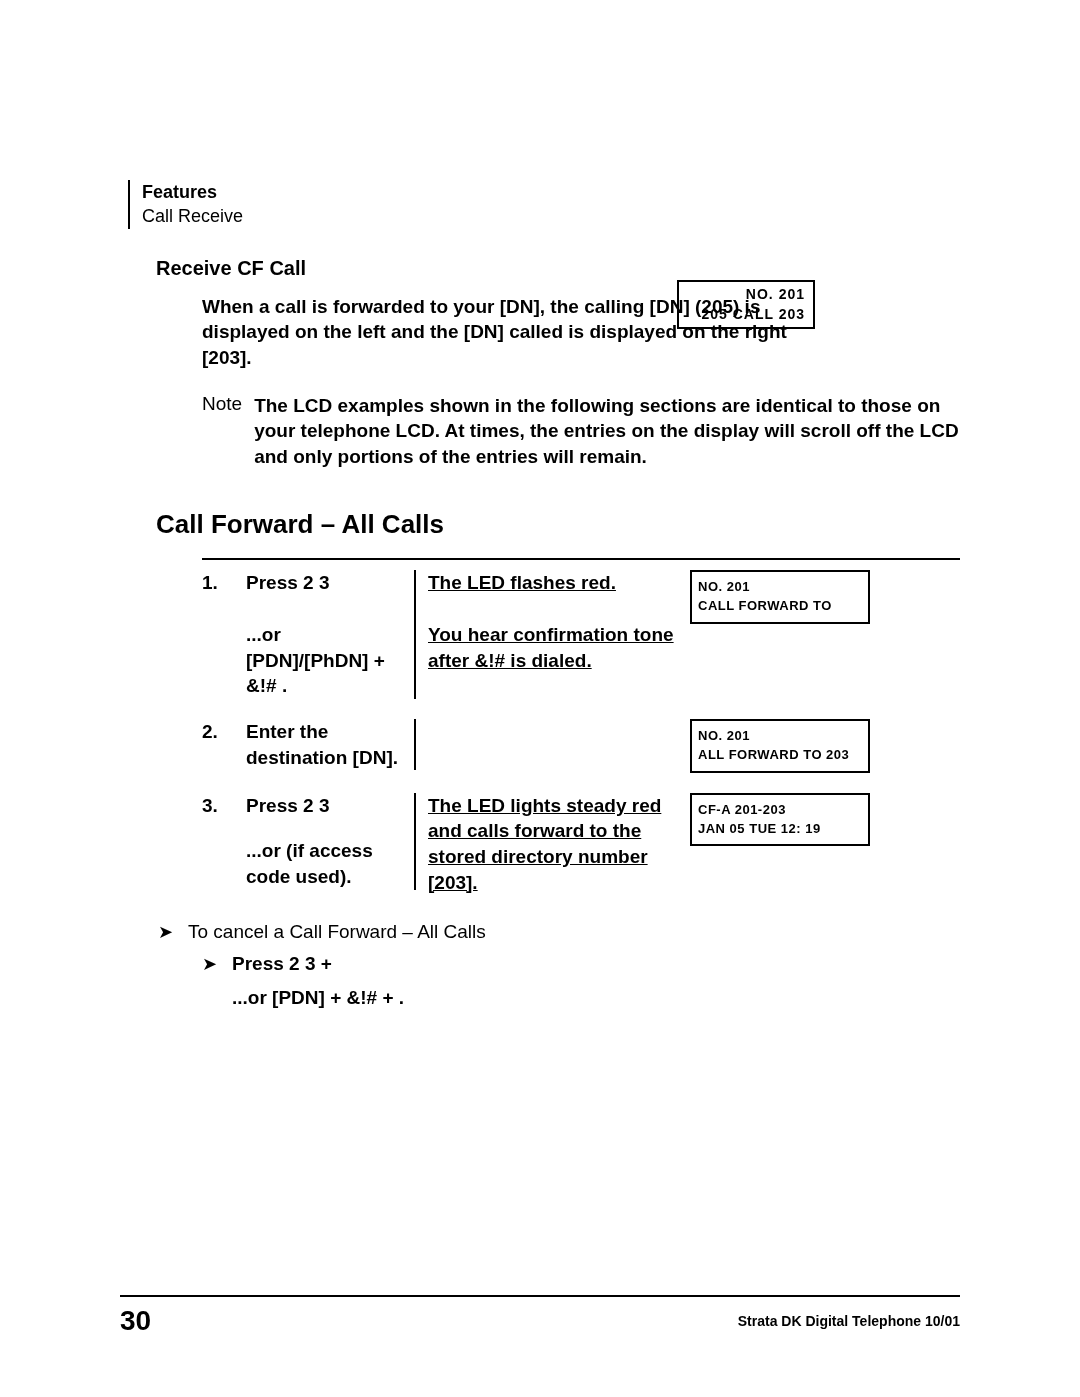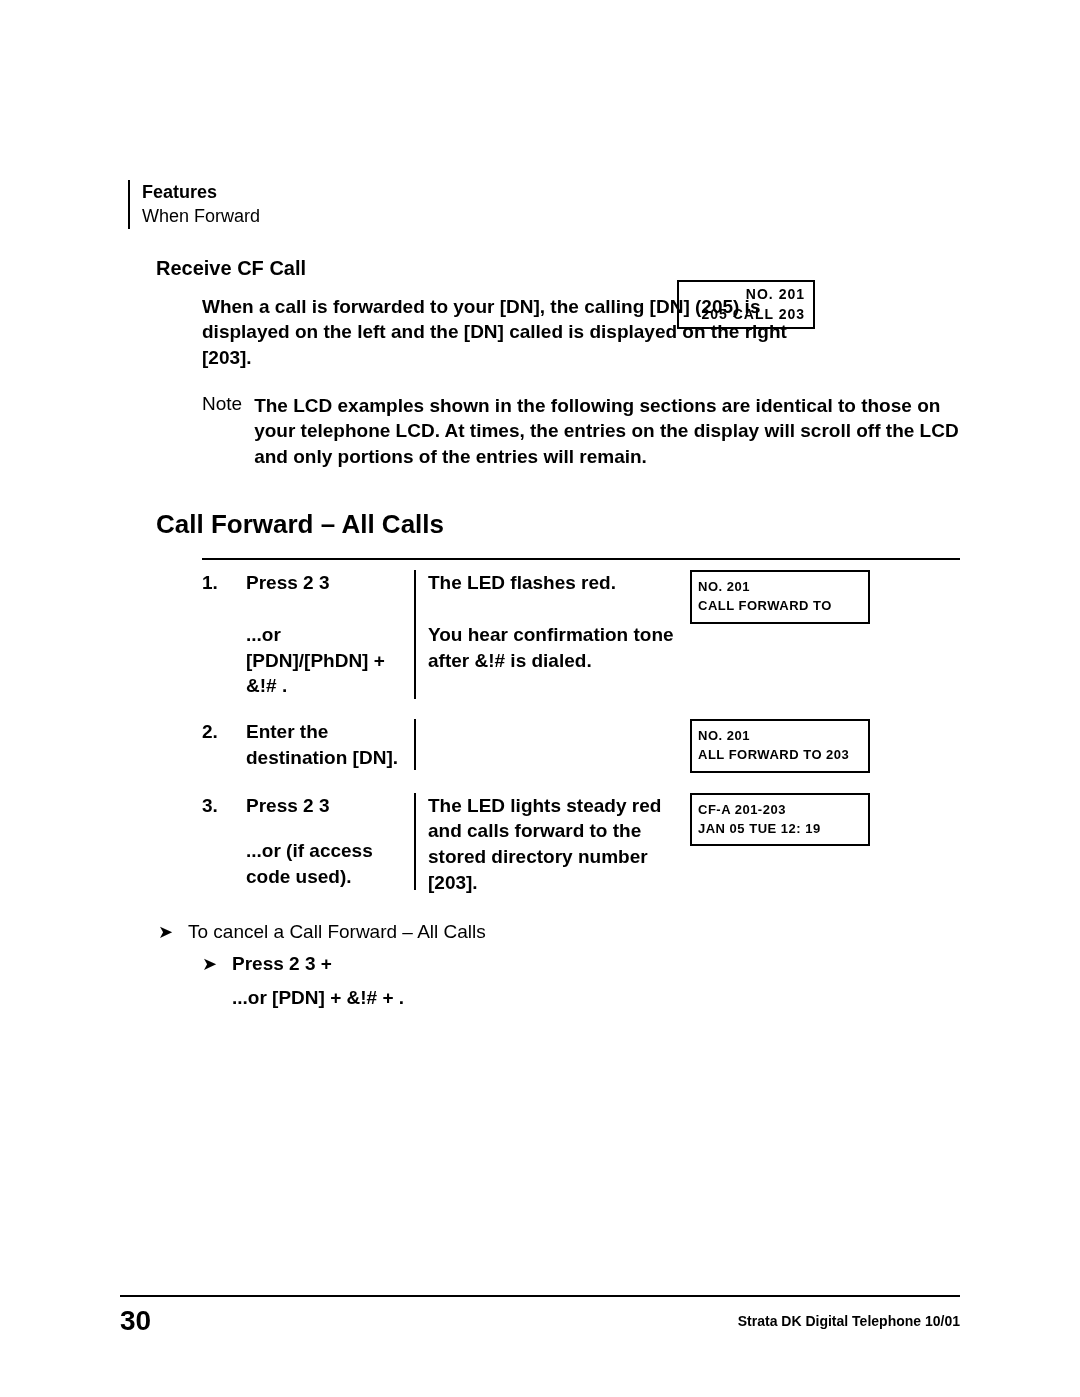--- a/index.html
+++ b/index.html
@@ -98,21 +98,21 @@
     display:grid;
     grid-template-columns: 32px 170px 250px 180px;
     column-gap: 12px;
     align-items: start;
     font-size:19px;
     line-height:1.35;
     margin-bottom:20px;
   }
   .step-num { font-weight:700; text-align:left; }
   .step-action { font-weight:700; border-right:2px solid #000; padding-right:6px; }
-  .step-result { font-weight:700; }
+  .step-result { font-weight:700;text-decoration:underline; }
 
   .lcd-small {
     border:2px solid #000;
     font-weight:700;
     font-size:13px;
     letter-spacing:0.5px;
     text-align:left;
     padding:6px 6px;
     line-height:1.45;
     white-space:pre;
@@ -155,21 +155,21 @@
   .footer .pn { font-weight:700; font-size:28px; }
   .footer .pub { font-weight:700; font-size:14px; align-self:center; }
 </style>
 </head>
 <body>
 
 <div class="page">
 
   <div class="header-block">
     <span class="features">Features</span><br>
-    <span class="sub">When Forward</span>
+    <span class="sub">Call Receive</span>
   </div>
 
   <div class="h3">Receive CF Call</div>
 
   <div class="body-col" style="position:relative;">
     <p class="para bold" style="max-width:590px;">When a call is forwarded to your [DN], the calling [DN] (205) is displayed on the left and the [DN] called is displayed on the right [203].</p>
   </div>
 
   <div class="lcd lcd-abs1"><span>NO. 201</span>
 <span>205 CALL 203</span></div>

